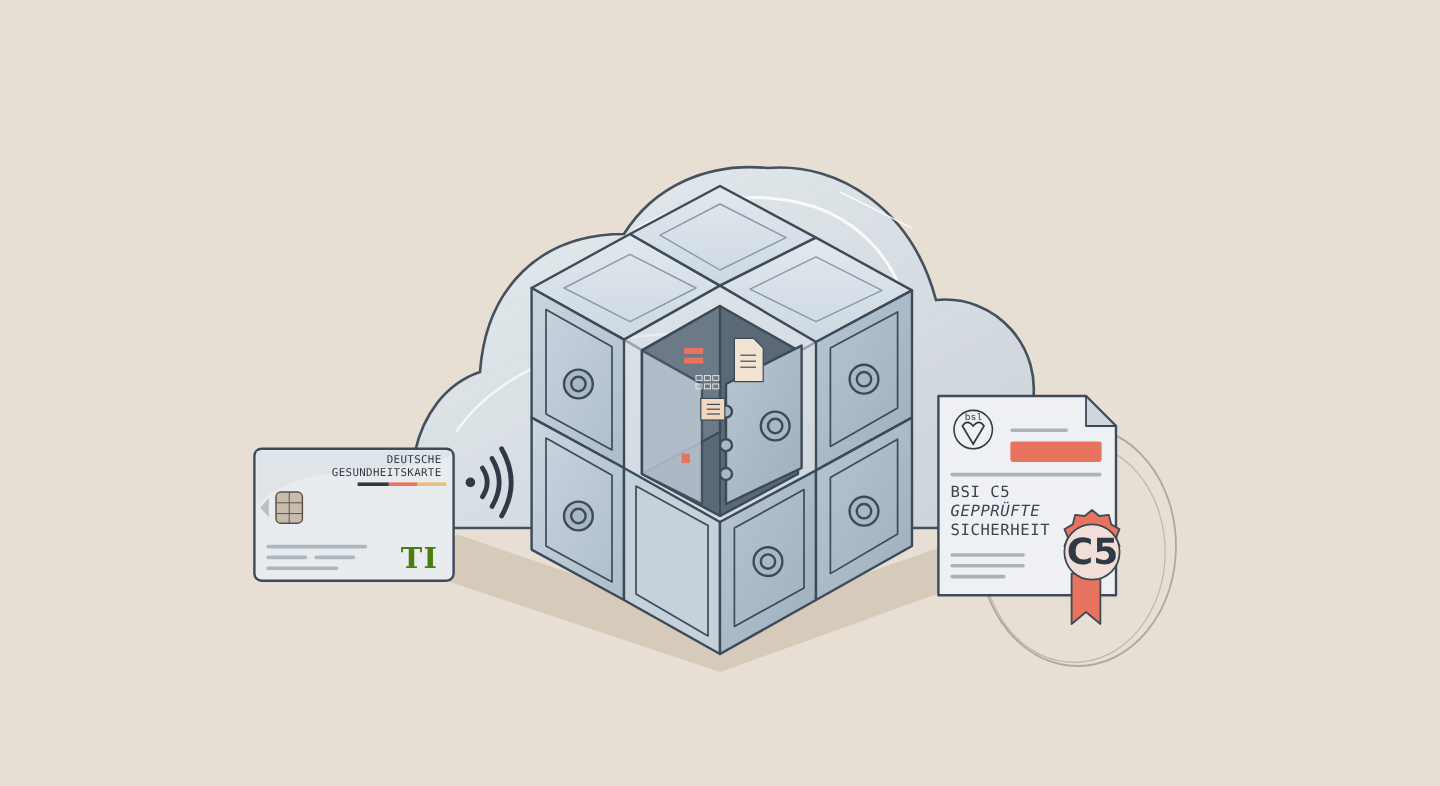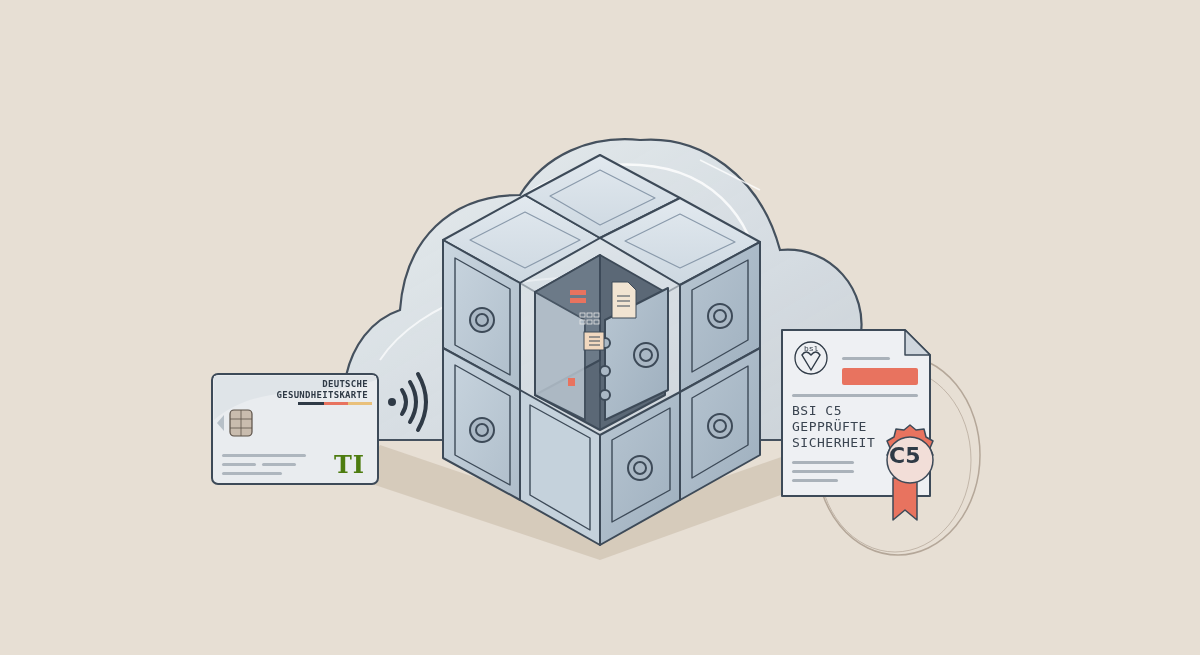--- a/index.html
+++ b/index.html
@@ -1,22 +1,22 @@
 <!DOCTYPE html>
 <html><head>
 <meta charset="utf-8">
 <style>
   html,body{margin:0;padding:0;}
   body{width:1200px;height:655px;background:#e7dfd4;overflow:hidden;position:relative;font-family:"DejaVu Sans",sans-serif;}
   #scene{position:absolute;left:0;top:0;width:1200px;height:655px;}
-  .card-text{position:absolute;font-family:"DejaVu Sans Mono","Liberation Mono",monospace;font-weight:bold;color:#2f3a46;}
+  .card-text{position:absolute;font-family:"DejaVu Sans Mono","Liberation Mono",monospace;font-weight:normal;color:#2f3a46;}
   .card-title{position:absolute;right:10px;text-align:right;font-size:9px;line-height:11px;letter-spacing:0.3px;}
   .ti{position:absolute;font-family:"DejaVu Serif","Liberation Serif",serif;font-weight:bold;font-size:24px;color:#4d7c0f;letter-spacing:1px;}
   .cert-text{position:absolute;font-family:"DejaVu Sans Mono","Liberation Mono",monospace;font-size:13px;line-height:16px;color:#3a4450;letter-spacing:0.5px;white-space:pre;}
-  .seal-text{position:absolute;font-family:"DejaVu Sans","Liberation Sans",sans-serif;font-weight:bold;font-size:22px;color:#2f3a46;}
+  .seal-text{position:absolute;font-family:"DejaVu Sans","Liberation Sans",sans-serif;font-weight:bold;font-size:30px;color:#2f3a46;}
   .bsl{position:absolute;font-family:"DejaVu Sans","Liberation Sans",sans-serif;font-size:8px;color:#2f3a46;}
 </style>
 </head>
 <body>
 
 <div id="scene">
 <svg width="1200" height="655" viewBox="0 0 1200 655" xmlns="http://www.w3.org/2000/svg">
   <defs>
     <linearGradient id="glassG" x1="0" y1="0" x2="1" y2="1">
       <stop offset="0" stop-color="#e6edf3" stop-opacity="0.9"></stop>
@@ -196,16 +196,16 @@
   
   <div class="card-text card-title" style="left:230px;top:379px;width:138px;">
     <div>DEUTSCHE</div>
     <div>GESUNDHEITSKARTE</div>
   </div>
   <div class="ti" style="left:334px;top:450px;">TI</div>
 
   
   <div class="bsl" style="left:804px;top:344px;font-family:Liberation Mono, monospace;">bsl</div>
   <div class="cert-text" style="left:792px;top:403px;">BSI C5</div>
-  <div class="cert-text" style="left:792px;top:419px;">GEPPRÜFTE</div>
+  <div class="cert-text" style="left:792px;top:419px;font-style:italic;">GEPPRÜFTE</div>
   <div class="cert-text" style="left:792px;top:435px;">SICHERHEIT</div>
   <div class="seal-text" style="left:889px;top:443px;">C5</div>
 </div>
 
 </body></html>

